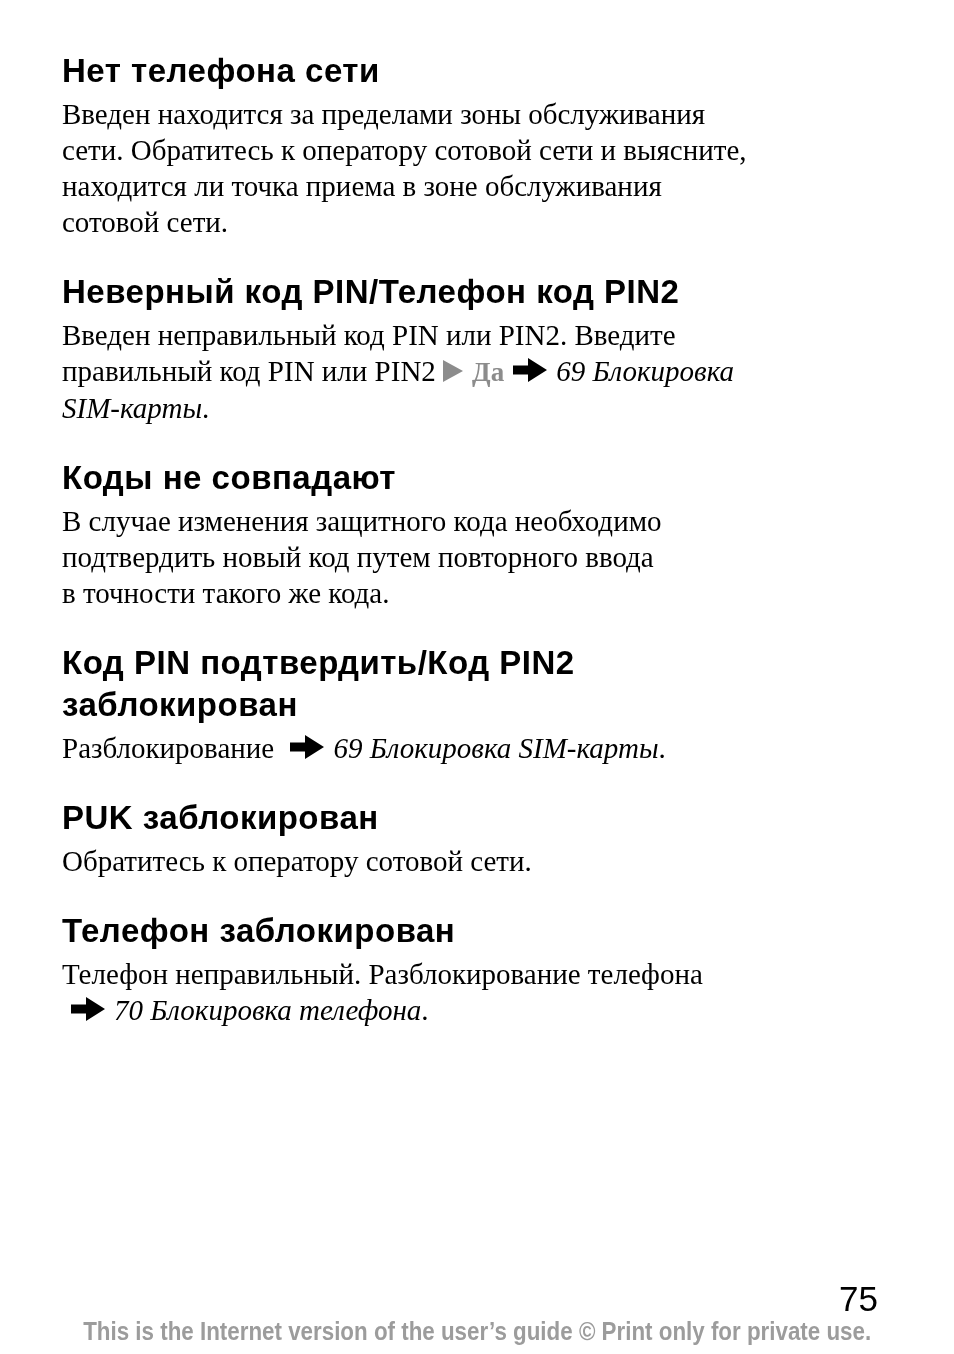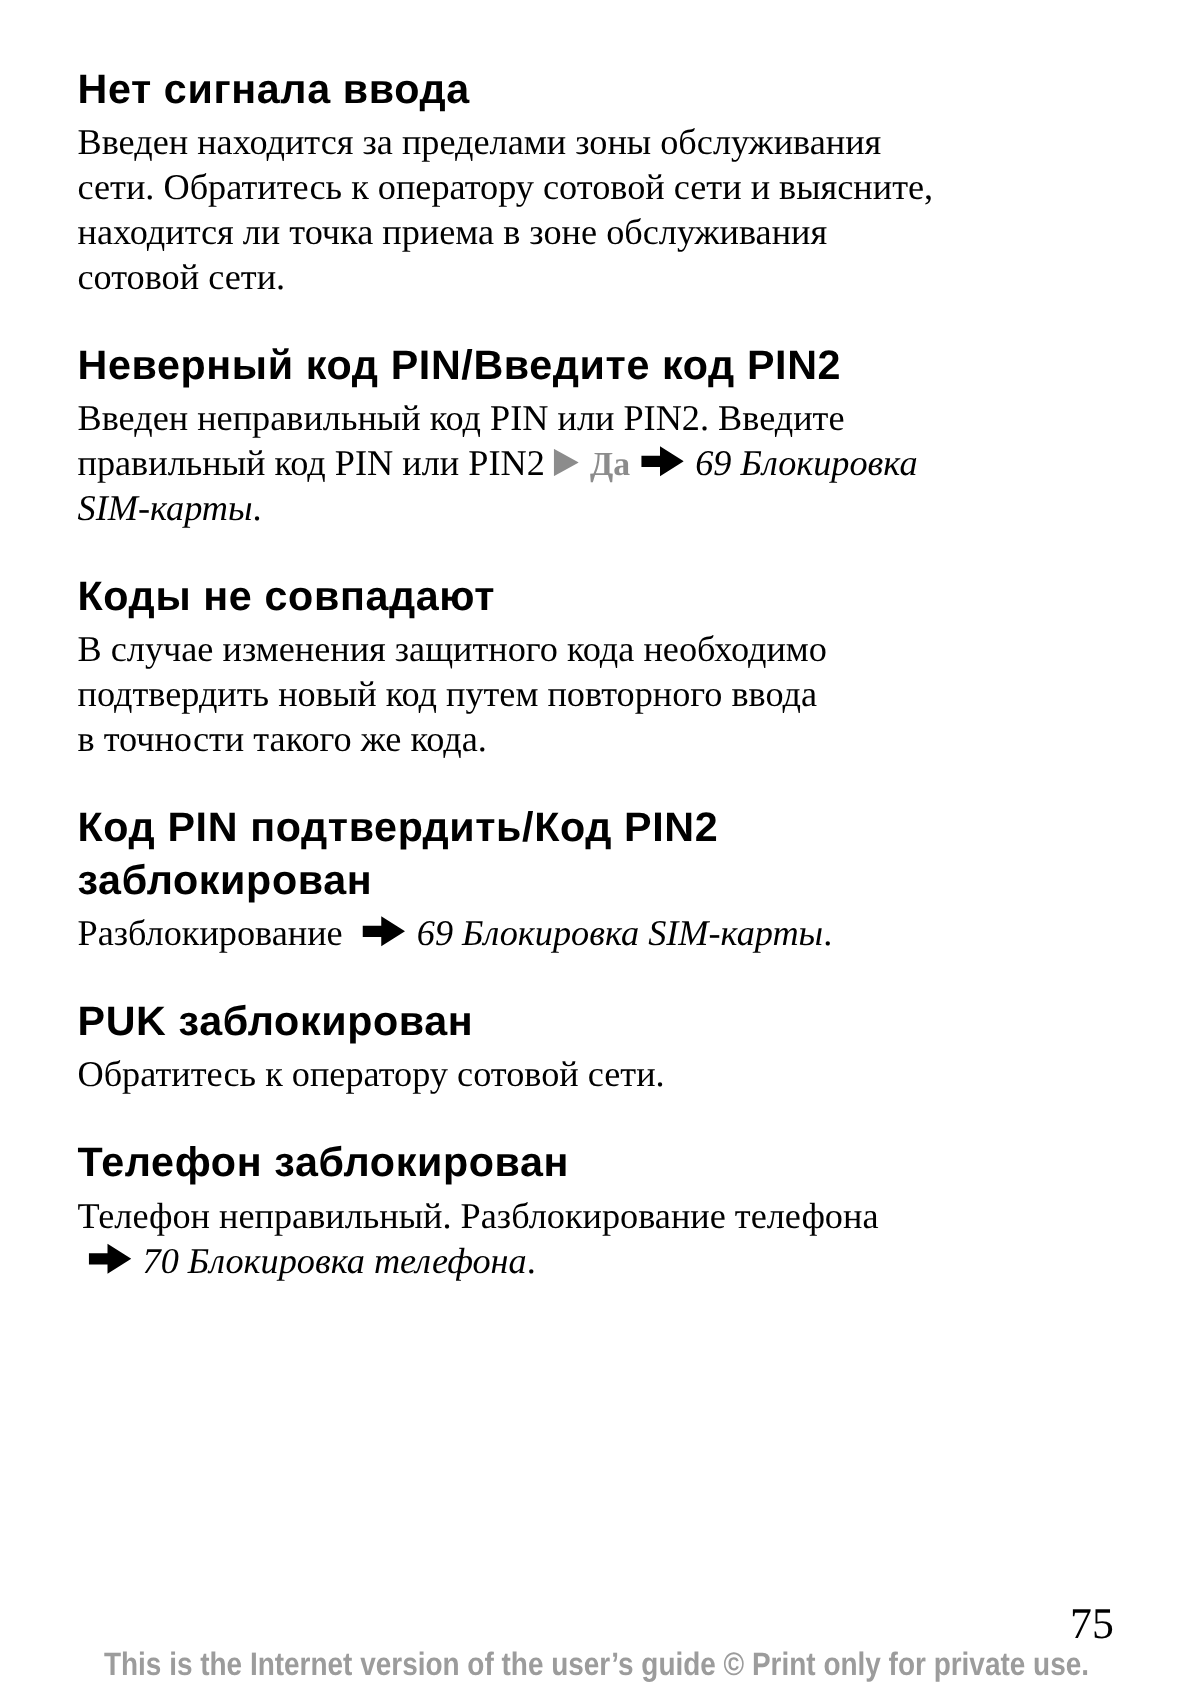--- a/index.html
+++ b/index.html
@@ -63,22 +63,22 @@
   .seg-arrow {
     display: inline-block;
     vertical-align: -2px;
     margin-left: 9px;
     margin-right: 9px;
     color: var(--text);
   }
   .page-number {
     position: absolute;
     top: 1280px;
-    right: 63px;
-    font-family: Liberation Serif, serif;
+    right: 76px;
+    font-family: Liberation Sans, sans-serif;
     font-size: 35px;
     line-height: 38px;
     color: var(--text);
   }
   .footer {
     position: absolute;
     top: 1316px;
     left: 0;
     width: 100%;
     text-align: center;
@@ -93,29 +93,29 @@
     transform-origin: center;
     white-space: nowrap;
   }
 </style>
 </head>
 <body>
 
 <div class="page">
   <main class="content">
   <section class="section">
-    <h2 class="heading">Нет сигнала ввода</h2>
+    <h2 class="heading">Нет телефона сети</h2>
     <p class="body"><span class="seg-text">Введен находится за пределами зоны обслуживания
 сети. Обратитесь к оператору сотовой сети и выясните,
 находится ли точка приема в зоне обслуживания
 сотовой сети.</span></p>
   </section>
 
   <section class="section">
-    <h2 class="heading">Неверный код PIN/Введите код PIN2</h2>
+    <h2 class="heading">Неверный код PIN/Телефон код PIN2</h2>
     <p class="body"><span class="seg-text">Введен неправильный код PIN или PIN2. Введите
 правильный код PIN или PIN2 </span><svg viewBox="0 0 20 22" width="20" height="22" class="seg-tri">
             <path d="M0 0 L20 11 L0 22 Z" fill="currentColor"></path>
           </svg><span class="seg-key">Да</span><svg viewBox="0 0 34 26" width="34" height="26" class="seg-arrow">
             <path d="M0 8.5 L15 8.5 L15 1 L34 13 L15 25 L15 17.5 L0 17.5 Z" fill="currentColor"></path>
           </svg><span class="seg-ref">69 Блокировка
 SIM-карты</span><span class="seg-text">.</span></p>
   </section>
 
   <section class="section">

